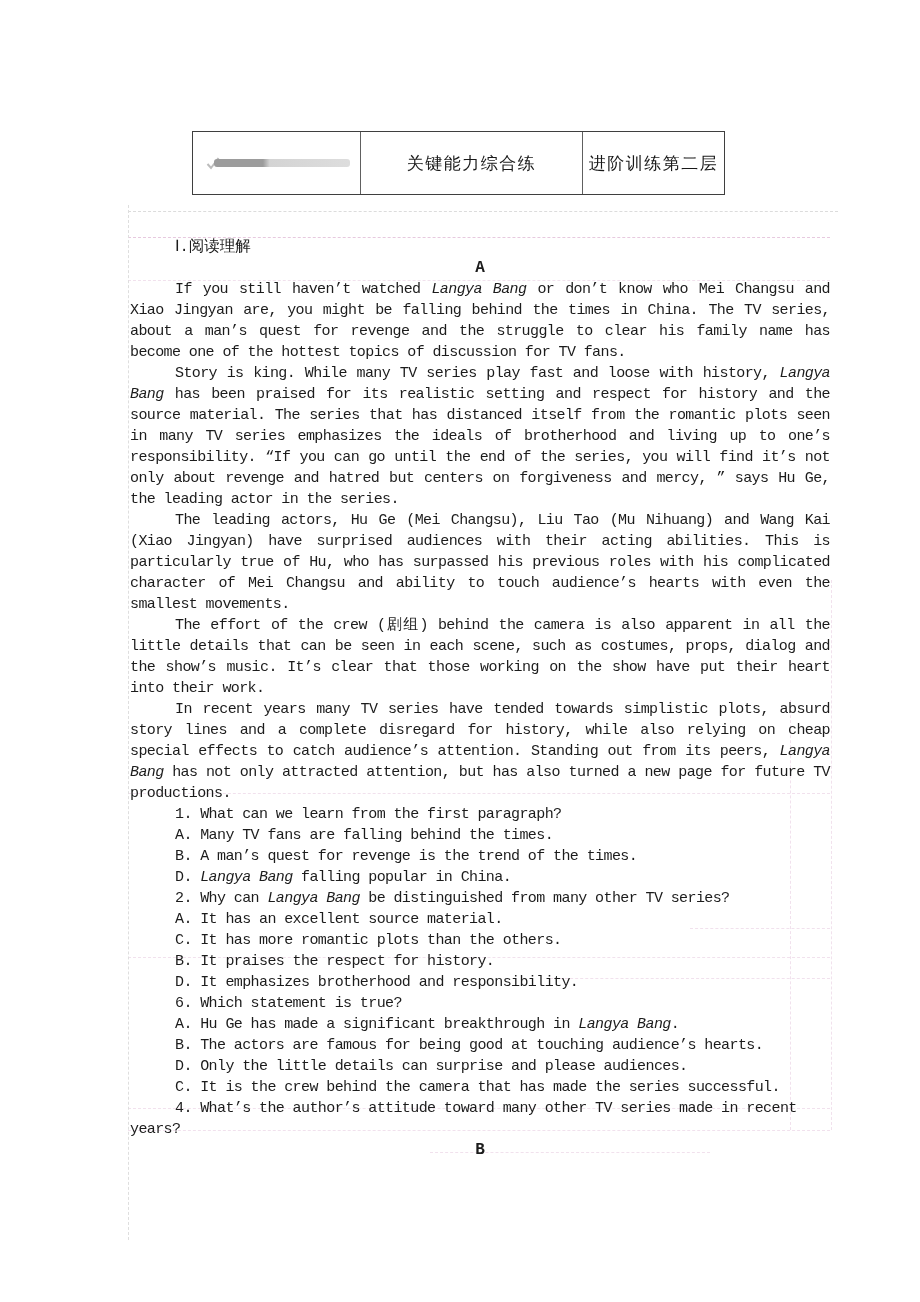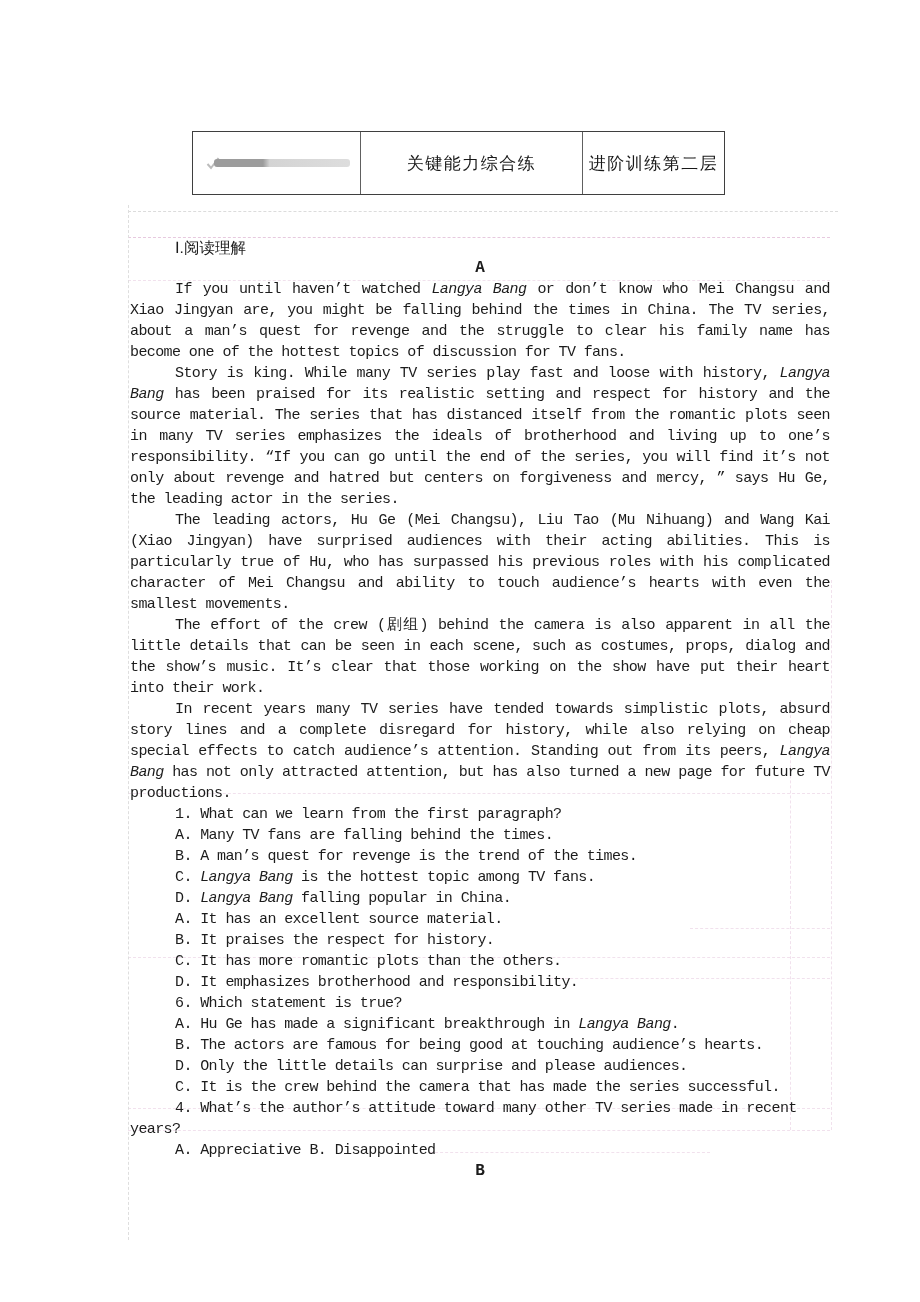--- a/index.html
+++ b/index.html
@@ -41,21 +41,21 @@
   .gray{border-top-color:#dcdcdc;}
   .faint{opacity:.55;}
   
   .content{
     position:absolute;left:130px;top:237px;width:700px;
     font-size:15px;line-height:21px;letter-spacing:-0.6px;
   }
   .blk{text-indent:45px;white-space:normal;}
   .blk.paragraph{text-align:justify;}
   .blk.label{text-indent:0;text-align:center;font-weight:700;font-size:16px;letter-spacing:0;}
-  .blk.heading{letter-spacing:0;font-family:Liberation Sans, sans-serif;font-size:15.5px;}
+  .blk.heading{letter-spacing:0;font-family:Liberation Mono, monospace;font-size:15.5px;}
   .blk i{font-style:italic;}
 </style>
 </head>
 <body>
 
 <div class="page">
 
   <div class="banner">
     <div class="banner-cell cell-deco">
       <div class="pencil">
@@ -81,37 +81,36 @@
     <div class="hline faint" style="left:128px;top:1130px;width:702px;"></div>
     <div class="hline faint" style="left:430px;top:1152px;width:280px;"></div>
     <div class="vline" style="left:128px;top:205px;height:1035px;"></div>
     <div class="vline faint" style="left:790px;top:700px;height:430px;border-left-color:#e7c9df;"></div>
     <div class="vline faint" style="left:831px;top:580px;height:550px;border-left-color:#e7c9df;"></div>
   </div>
 
   <div id="doc-blocks" class="content">
       <div class="blk heading"><span>Ⅰ.阅读理解</span></div>
       <div class="blk label"><span>A</span></div>
-      <div class="blk paragraph"><span>If you until haven’t watched </span><i>Langya Bang</i><span> or don’t know who Mei Changsu and Xiao Jingyan are, you might be falling behind the times in China. The TV series, about a man’s quest for revenge and the struggle to clear his family name has become one of the hottest topics of discussion for TV fans.</span></div>
+      <div class="blk paragraph"><span>If you still haven’t watched </span><i>Langya Bang</i><span> or don’t know who Mei Changsu and Xiao Jingyan are, you might be falling behind the times in China. The TV series, about a man’s quest for revenge and the struggle to clear his family name has become one of the hottest topics of discussion for TV fans.</span></div>
       <div class="blk paragraph"><span>Story is king. While many TV series play fast and loose with history, </span><i>Langya Bang</i><span> has been praised for its realistic setting and respect for history and the source material. The series that has distanced itself from the romantic plots seen in many TV series emphasizes the ideals of brotherhood and living up to one’s responsibility. “If you can go until the end of the series, you will find it’s not only about revenge and hatred but centers on forgiveness and mercy, ” says Hu Ge, the leading actor in the series.</span></div>
       <div class="blk paragraph"><span>The leading actors, Hu Ge (Mei Changsu), Liu Tao (Mu Nihuang) and Wang Kai (Xiao Jingyan) have surprised audiences with their acting abilities. This is particularly true of Hu, who has surpassed his previous roles with his complicated character of Mei Changsu and ability to touch audience’s hearts with even the smallest movements.</span></div>
       <div class="blk paragraph"><span>The effort of the crew (剧组) behind the camera is also apparent in all the little details that can be seen in each scene, such as costumes, props, dialog and the show’s music. It’s clear that those working on the show have put their heart into their work.</span></div>
       <div class="blk paragraph"><span>In recent years many TV series have tended towards simplistic plots, absurd story lines and a complete disregard for history, while also relying on cheap special effects to catch audience’s attention. Standing out from its peers, </span><i>Langya Bang</i><span> has not only attracted attention, but has also turned a new page for future TV productions.</span></div>
       <div class="blk stem"><span>1. What can we learn from the first paragraph?</span></div>
       <div class="blk option"><span>A. Many TV fans are falling behind the times.</span></div>
       <div class="blk option"><span>B. A man’s quest for revenge is the trend of the times.</span></div>
-      <div class="blk option"><span>C. </span><i>Langya Bang</i><span> is the hottest topic among TV fans.</span></div>
       <div class="blk option"><span>D. </span><i>Langya Bang</i><span> falling popular in China.</span></div>
+      <div class="blk stem"><span>2. Why can </span><i>Langya Bang</i><span> be distinguished from many other TV series?</span></div>
       <div class="blk option"><span>A. It has an excellent source material.</span></div>
+      <div class="blk option"><span>C. It has more romantic plots than the others.</span></div>
       <div class="blk option"><span>B. It praises the respect for history.</span></div>
-      <div class="blk option"><span>C. It has more romantic plots than the others.</span></div>
       <div class="blk option"><span>D. It emphasizes brotherhood and responsibility.</span></div>
       <div class="blk stem"><span>6. Which statement is true?</span></div>
       <div class="blk option"><span>A. Hu Ge has made a significant breakthrough in </span><i>Langya Bang</i><span>.</span></div>
       <div class="blk option"><span>B. The actors are famous for being good at touching audience’s hearts.</span></div>
       <div class="blk option"><span>D. Only the little details can surprise and please audiences.</span></div>
       <div class="blk option"><span>C. It is the crew behind the camera that has made the series successful.</span></div>
       <div class="blk stem"><span>4. What’s the author’s attitude toward many other TV series made in recent years?</span></div>
-      <div class="blk option"><span>A. Appreciative  B. Disappointed</span></div>
       <div class="blk label"><span>B</span></div>
     </div>
 
 </div>
 
 </body></html>

